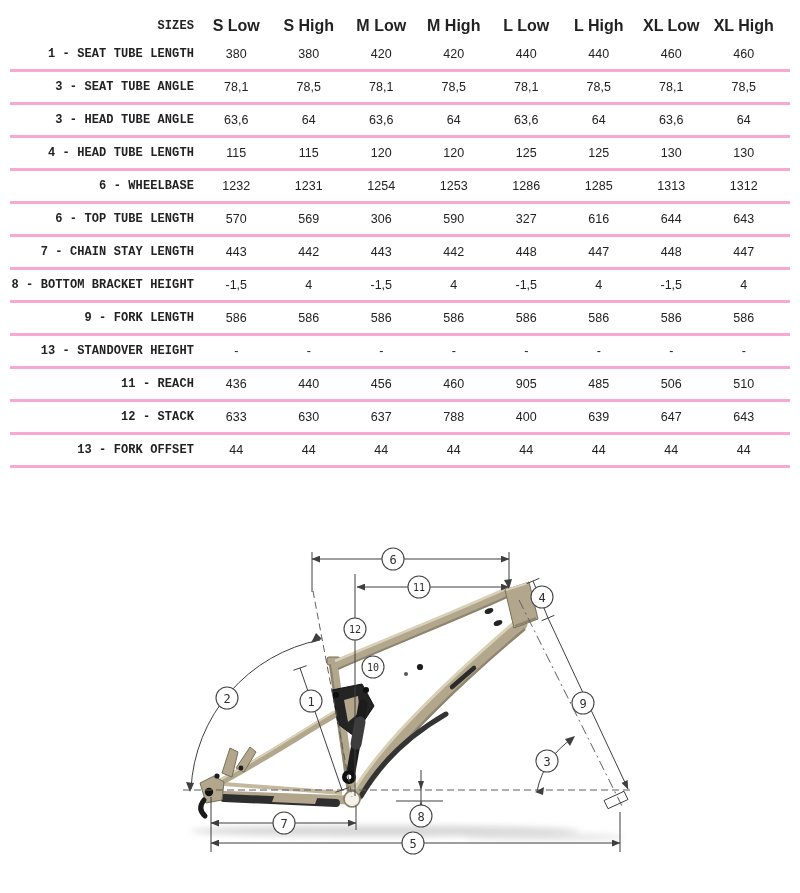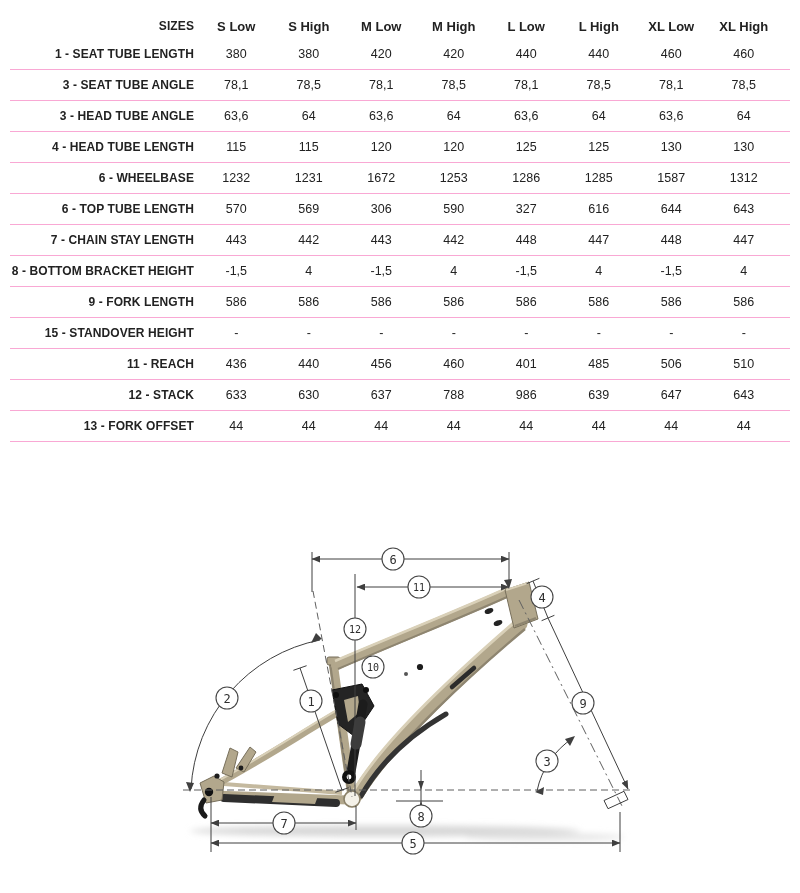--- a/index.html
+++ b/index.html
@@ -1,25 +1,25 @@
 <!DOCTYPE html>
 <html><head>
 <meta charset="utf-8">
 <style>
   html,body{margin:0;padding:0;background:#fff;}
   .page{position:relative;width:800px;height:893px;background:#fff;overflow:hidden;
         font-family:"Liberation Sans",sans-serif;-webkit-font-smoothing:antialiased;}
   .geo-table{padding:13px 10px 0 10px;}
   .g-row{display:grid;grid-template-columns:190px repeat(8,72.5px);align-items:center;
-         height:30px;border-bottom:1px solid #f9a8d4;color:#222;}
+         height:30px;border-bottom:3px solid #f9a8d4;color:#222;}
   .g-row.g-head{height:26px;border-bottom:none;}
   .g-cell{text-align:center;font-size:12.5px;font-weight:400;color:#222;}
-  .g-head .g-cell{font-weight:700;font-size:13px;}
+  .g-head .g-cell{font-weight:700;font-size:16px;}
   .g-label{text-align:right;padding-right:6px;font-weight:700;font-size:12px;color:#222;
-           white-space:nowrap;letter-spacing:.1px;}
+           white-space:nowrap;letter-spacing:.1px;font-family:Liberation Mono, monospace;}
   svg.diagram{position:absolute;left:0;top:0;width:800px;height:893px;}
   .dim{stroke:#3f3f3f;stroke-width:1;fill:none;}
   .dashed{stroke:#5f5f5f;stroke-width:1;fill:none;stroke-dasharray:7 4;}
   .dashdot{stroke:#5f5f5f;stroke-width:1;fill:none;stroke-dasharray:10 4 2 4;}
   .arrowfill{fill:#3f3f3f;stroke:none;}
   .co-circle{fill:#fff;stroke:#454545;stroke-width:1.1;}
   .co-text{font-family:"DejaVu Sans Mono",monospace;fill:#2e2e2e;text-anchor:middle;}
 </style>
 </head>
 <body>
@@ -80,25 +80,25 @@
           <div class="g-cell">120</div>
           <div class="g-cell">125</div>
           <div class="g-cell">125</div>
           <div class="g-cell">130</div>
           <div class="g-cell">130</div>
         </div>
         <div class="g-row">
           <div class="g-label">6 - WHEELBASE</div>
           <div class="g-cell">1232</div>
           <div class="g-cell">1231</div>
-          <div class="g-cell">1672</div>
+          <div class="g-cell">1254</div>
           <div class="g-cell">1253</div>
           <div class="g-cell">1286</div>
           <div class="g-cell">1285</div>
-          <div class="g-cell">1587</div>
+          <div class="g-cell">1313</div>
           <div class="g-cell">1312</div>
         </div>
         <div class="g-row">
           <div class="g-label">6 - TOP TUBE LENGTH</div>
           <div class="g-cell">570</div>
           <div class="g-cell">569</div>
           <div class="g-cell">306</div>
           <div class="g-cell">590</div>
           <div class="g-cell">327</div>
           <div class="g-cell">616</div>
@@ -132,48 +132,48 @@
           <div class="g-cell">586</div>
           <div class="g-cell">586</div>
           <div class="g-cell">586</div>
           <div class="g-cell">586</div>
           <div class="g-cell">586</div>
           <div class="g-cell">586</div>
           <div class="g-cell">586</div>
           <div class="g-cell">586</div>
         </div>
         <div class="g-row">
-          <div class="g-label">15 - STANDOVER HEIGHT</div>
+          <div class="g-label">13 - STANDOVER HEIGHT</div>
           <div class="g-cell">-</div>
           <div class="g-cell">-</div>
           <div class="g-cell">-</div>
           <div class="g-cell">-</div>
           <div class="g-cell">-</div>
           <div class="g-cell">-</div>
           <div class="g-cell">-</div>
           <div class="g-cell">-</div>
         </div>
         <div class="g-row">
           <div class="g-label">11 - REACH</div>
           <div class="g-cell">436</div>
           <div class="g-cell">440</div>
           <div class="g-cell">456</div>
           <div class="g-cell">460</div>
-          <div class="g-cell">401</div>
+          <div class="g-cell">905</div>
           <div class="g-cell">485</div>
           <div class="g-cell">506</div>
           <div class="g-cell">510</div>
         </div>
         <div class="g-row">
           <div class="g-label">12 - STACK</div>
           <div class="g-cell">633</div>
           <div class="g-cell">630</div>
           <div class="g-cell">637</div>
           <div class="g-cell">788</div>
-          <div class="g-cell">986</div>
+          <div class="g-cell">400</div>
           <div class="g-cell">639</div>
           <div class="g-cell">647</div>
           <div class="g-cell">643</div>
         </div>
         <div class="g-row">
           <div class="g-label">13 - FORK OFFSET</div>
           <div class="g-cell">44</div>
           <div class="g-cell">44</div>
           <div class="g-cell">44</div>
           <div class="g-cell">44</div>

